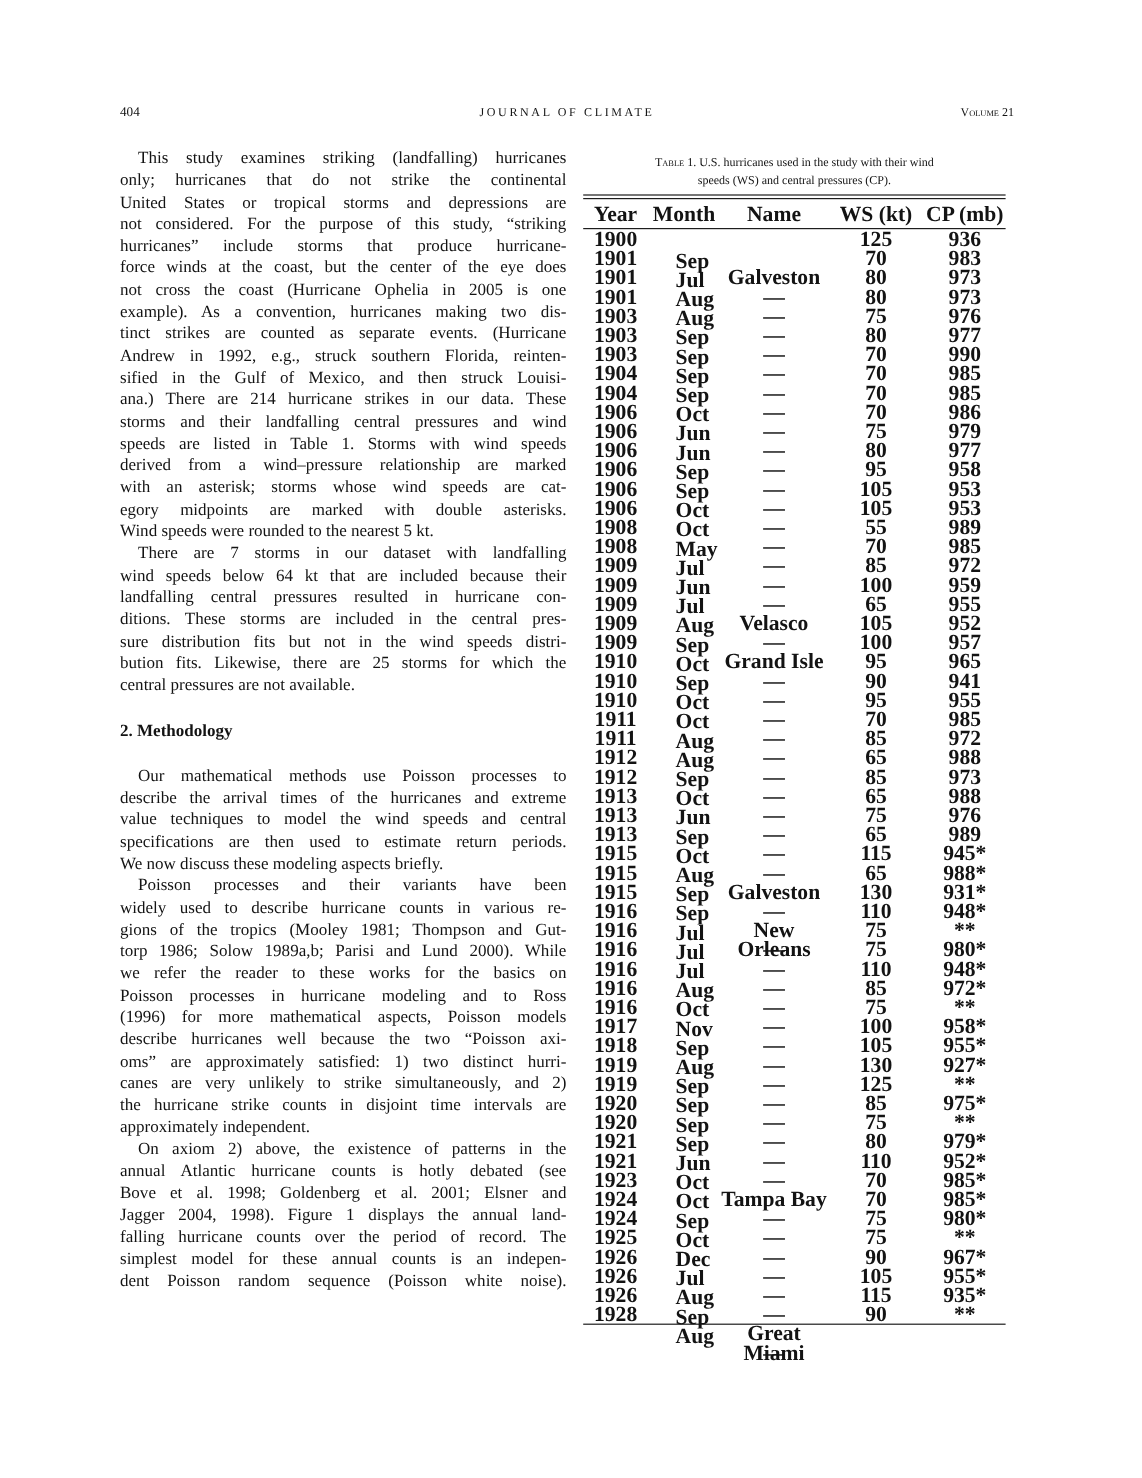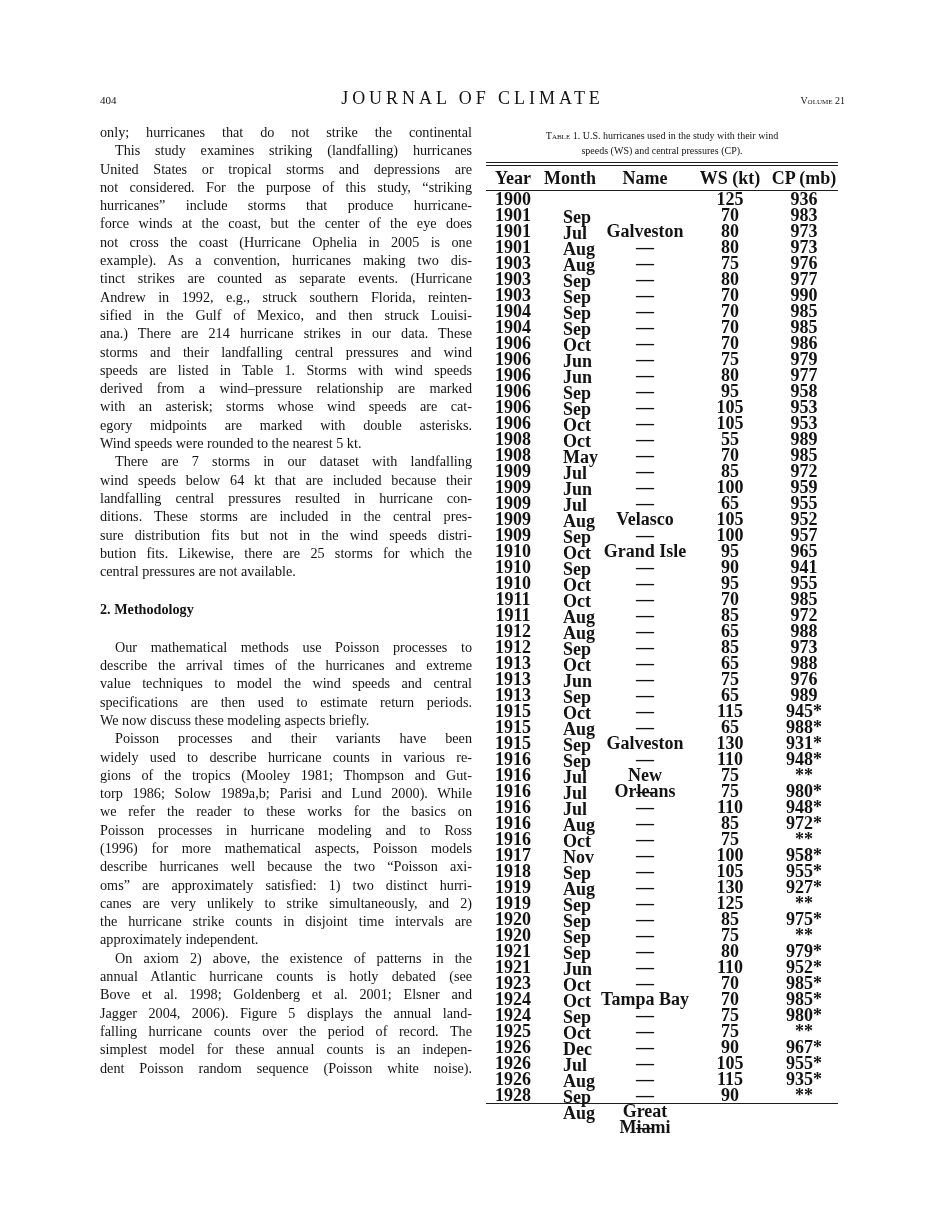--- a/index.html
+++ b/index.html
@@ -16,21 +16,21 @@
   .pg-header {
     position: absolute;
     top: 88px; left: 100px;
     width: 745px;
     display: grid;
     grid-template-columns: 1fr auto 1fr;
     align-items: baseline;
     font-size: 14px;
   }
   .pg-num { text-align: left; font-size: 11px; }
-  .journal { text-align: center; letter-spacing: 0.22em; font-size: 18px; }
+  .journal { text-align: center; letter-spacing: 0.22em; font-size: 10px; }
   .volume { text-align: right; font-size: 10px; }
   .sc { font-variant: small-caps; }
   
   .left-col {
     position: absolute;
     left: 100px; top: 123px;
     width: 372px;
     font-size: 14.2px;
     line-height: 18.3px;
   }
@@ -89,22 +89,22 @@
 
   <header class="pg-header">
     <span class="pg-num">404</span>
     <span class="journal">JOURNAL OF CLIMATE</span>
     <span class="volume sc">Volume 21</span>
   </header>
 
   <main class="left-col">
     <div id="article-body">
         <div class="para">
+          <div class="tline indent">This study examines striking (landfalling) hurricanes</div>
           <div class="tline">only; hurricanes that do not strike the continental</div>
-          <div class="tline indent">This study examines striking (landfalling) hurricanes</div>
           <div class="tline">United States or tropical storms and depressions are</div>
           <div class="tline">not considered. For the purpose of this study, “striking</div>
           <div class="tline">hurricanes” include storms that produce hurricane-</div>
           <div class="tline">force winds at the coast, but the center of the eye does</div>
           <div class="tline">not cross the coast (Hurricane Ophelia in 2005 is one</div>
           <div class="tline">example). As a convention, hurricanes making two dis-</div>
           <div class="tline">tinct strikes are counted as separate events. (Hurricane</div>
           <div class="tline">Andrew in 1992, e.g., struck southern Florida, reinten-</div>
           <div class="tline">sified in the Gulf of Mexico, and then struck Louisi-</div>
           <div class="tline">ana.) There are 214 hurricane strikes in our data. These</div>
@@ -143,21 +143,21 @@
           <div class="tline">describe hurricanes well because the two “Poisson axi-</div>
           <div class="tline">oms” are approximately satisfied: 1) two distinct hurri-</div>
           <div class="tline">canes are very unlikely to strike simultaneously, and 2)</div>
           <div class="tline">the hurricane strike counts in disjoint time intervals are</div>
           <div class="tline lastline">approximately independent.</div>
         </div>
         <div class="para">
           <div class="tline indent">On axiom 2) above, the existence of patterns in the</div>
           <div class="tline">annual Atlantic hurricane counts is hotly debated (see</div>
           <div class="tline">Bove et al. 1998; Goldenberg et al. 2001; Elsner and</div>
-          <div class="tline">Jagger 2004, 2006). Figure 5 displays the annual land-</div>
+          <div class="tline">Jagger 2004, 1998). Figure 1 displays the annual land-</div>
           <div class="tline">falling hurricane counts over the period of record. The</div>
           <div class="tline">simplest model for these annual counts is an indepen-</div>
           <div class="tline">dent Poisson random sequence (Poisson white noise).</div>
         </div>
       </div>
   </main>
 
   <aside class="right-col">
     <div class="caption">
       <div class="cap-line"><span class="sc">Table</span><span> 1. U.S. hurricanes used in the study with their wind</span></div>

